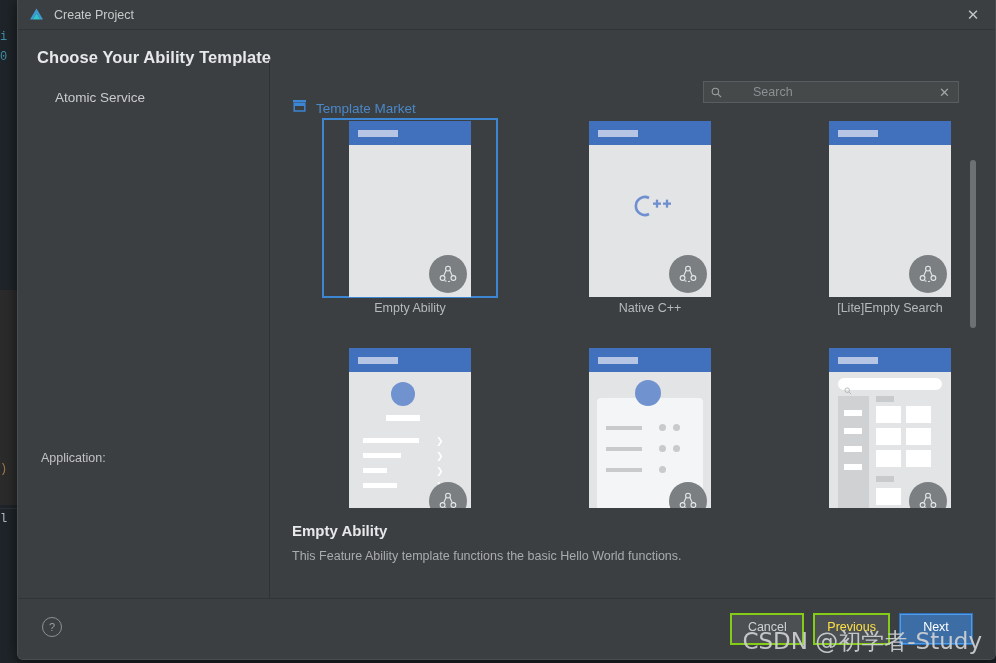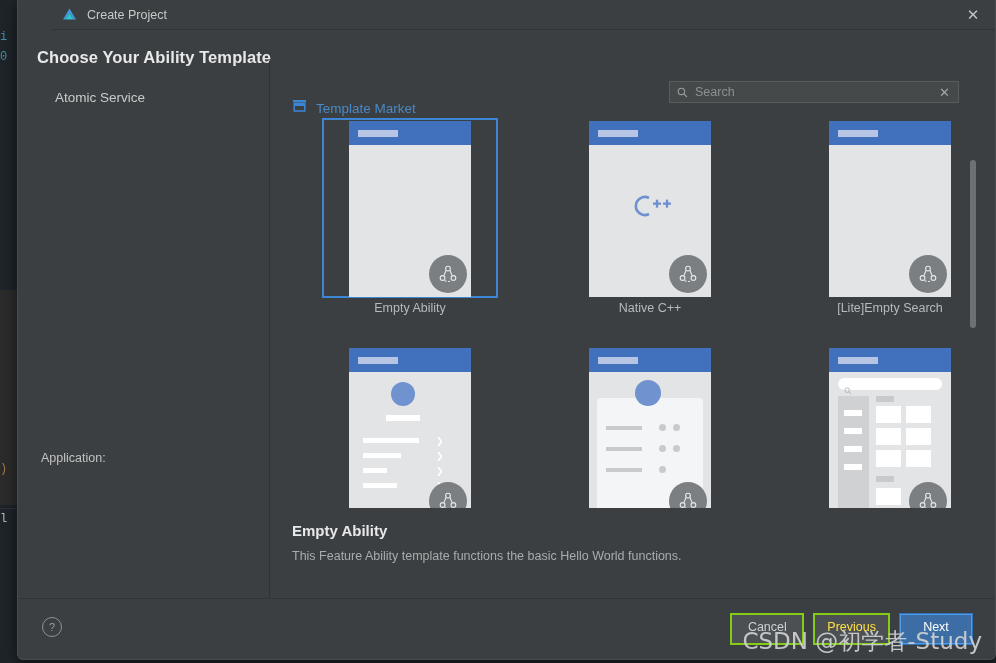--- a/index.html
+++ b/index.html
@@ -54,21 +54,20 @@
   }
 
   
   #titlebar {
     position: relative;
     height: 29px;
     background: #3c3f41;
     border-bottom: 1px solid #323537;
     display: flex;
     align-items: center;
-    margin-left: 33px;
   }
   #app-logo {
     margin-left: 9px;
     width: 18px;
     height: 18px;
     display: flex;
     align-items: center;
     justify-content: center;
   }
   #title-text {
@@ -173,28 +172,29 @@
   }
   #market-label {
     margin-left: 9px;
     font-size: 13.5px;
     color: #4a88c7;
   }
   #search-box {
     position: absolute;
     right: 24px;
     top: 1px;
-    width: 290px;
+    width: 256px;
     height: 22px;
     background: #45494a;
     border: 1px solid #5a5d5f;
     box-sizing: border-box;
     display: flex;
     align-items: center;
     cursor: text;
+    gap: 24px;
   }
   #search-icon-wrap {
     margin-left: 7px;
     display: flex;
     align-items: center;
   }
   #search-placeholder {
     margin-left: 7px;
     font-size: 12.5px;
     color: #8d9092;

